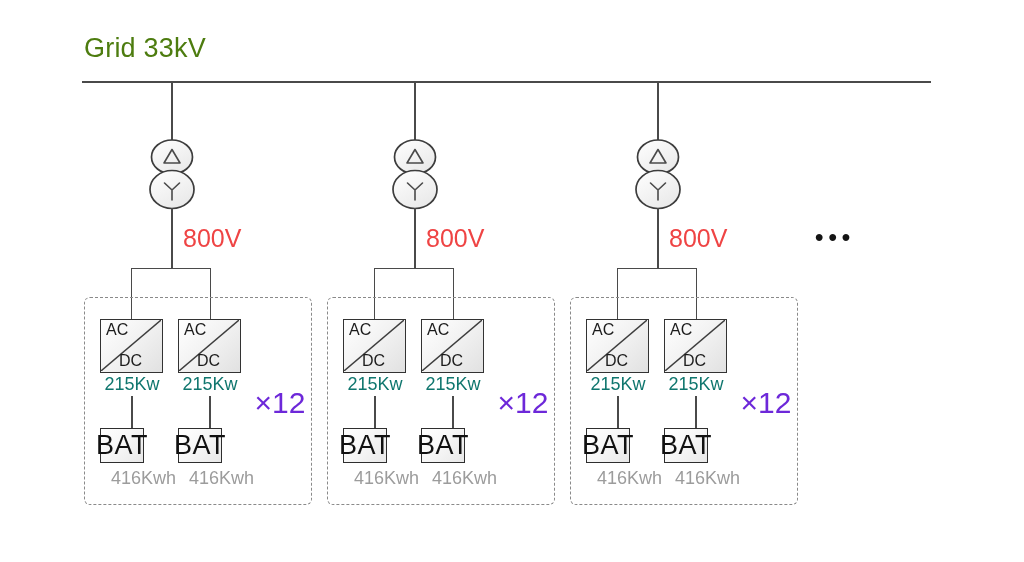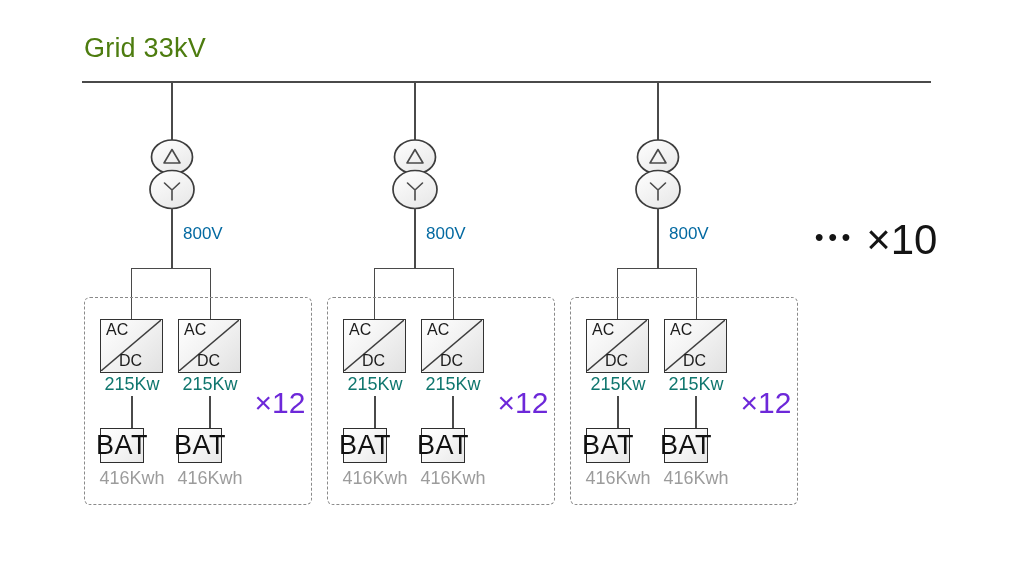--- a/index.html
+++ b/index.html
@@ -18,21 +18,21 @@
   .unit{position:absolute;top:82px;width:228px;height:430px;}
   .u1{left:84px;} .u2{left:327px;} .u3{left:570px;}
 
   
   .vline{position:absolute;width:1.6px;background:#4a4a4a;}
   .drop-top{left:87.2px;top:0;height:58px;}
   .drop-mid{left:87.2px;top:126px;height:60px;}
   .branch{position:absolute;left:47px;top:186px;width:80px;height:51px;
     box-sizing:border-box;border:1.5px solid #4a4a4a;border-bottom:none;}
   .tx{left:64px;top:57px;width:48px;height:71px;}
-  .voltage{left:99px;top:142px;font-size:17px;color:#0369a1;}
+  .voltage{left:99px;top:142px;font-size:25px;color:#ef4444;}
 
   
   .cluster{left:0;top:215px;width:228px;height:208px;box-sizing:border-box;
     border:1.3px dashed #8a8a8a;border-radius:6px;}
 
   
   .acdc{position:absolute;top:237px;width:63px;height:54px;box-sizing:border-box;
     border:1.6px solid #333;background:linear-gradient(135deg,#ffffff 0%,#f3f3f3 45%,#e1e1e1 100%);}
   .acdc.a{left:16px;} .acdc.b{left:94px;}
   .acdc svg{position:absolute;left:0;top:0;}
@@ -45,21 +45,21 @@
   .link{top:314px;height:32px;}
   .link.a{left:47.2px;} .link.b{left:125.2px;}
 
   
   .bat{position:absolute;top:346px;width:44px;height:35px;box-sizing:border-box;
     border:1.7px solid #2e2e2e;background:linear-gradient(135deg,#ffffff 0%,#f6f6f6 50%,#e8e8e8 100%);
     display:flex;align-items:center;justify-content:center;
     font-size:27px;letter-spacing:0.5px;color:#111;}
   .bat.a{left:16px;} .bat.b{left:94px;}
 
-  .capacity{position:absolute;top:386px;width:88px;text-align:center;font-size:18px;color:#9c9c9c;}
+  .capacity{position:absolute;top:386px;width:88px;text-align:right;font-size:18px;color:#9c9c9c;}
   .capacity.a{left:4px;} .capacity.b{left:82px;}
 
   .mult{position:absolute;left:161px;top:304px;width:70px;text-align:center;
     font-size:30px;color:#6d28d9;}
 
   
   .more{left:815px;top:218px;height:44px;display:flex;align-items:center;gap:11px;}
   .more .dots{font-size:24px;font-weight:bold;letter-spacing:5px;color:#141414;transform:translateY(-3px);}
   .more .x10{font-size:42px;color:#141414;}
 </style>
@@ -196,14 +196,13 @@
   <div class="bat a">BAT</div>
   <div class="bat b">BAT</div>
   <div class="capacity a">416Kwh</div>
   <div class="capacity b">416Kwh</div>
 
   <div class="mult">×12</div>
 </div>
 
 <div class="abs more">
   <span class="dots">•••</span>
-  <span class="x10">×10</span>
 </div>
 
 </body></html>

